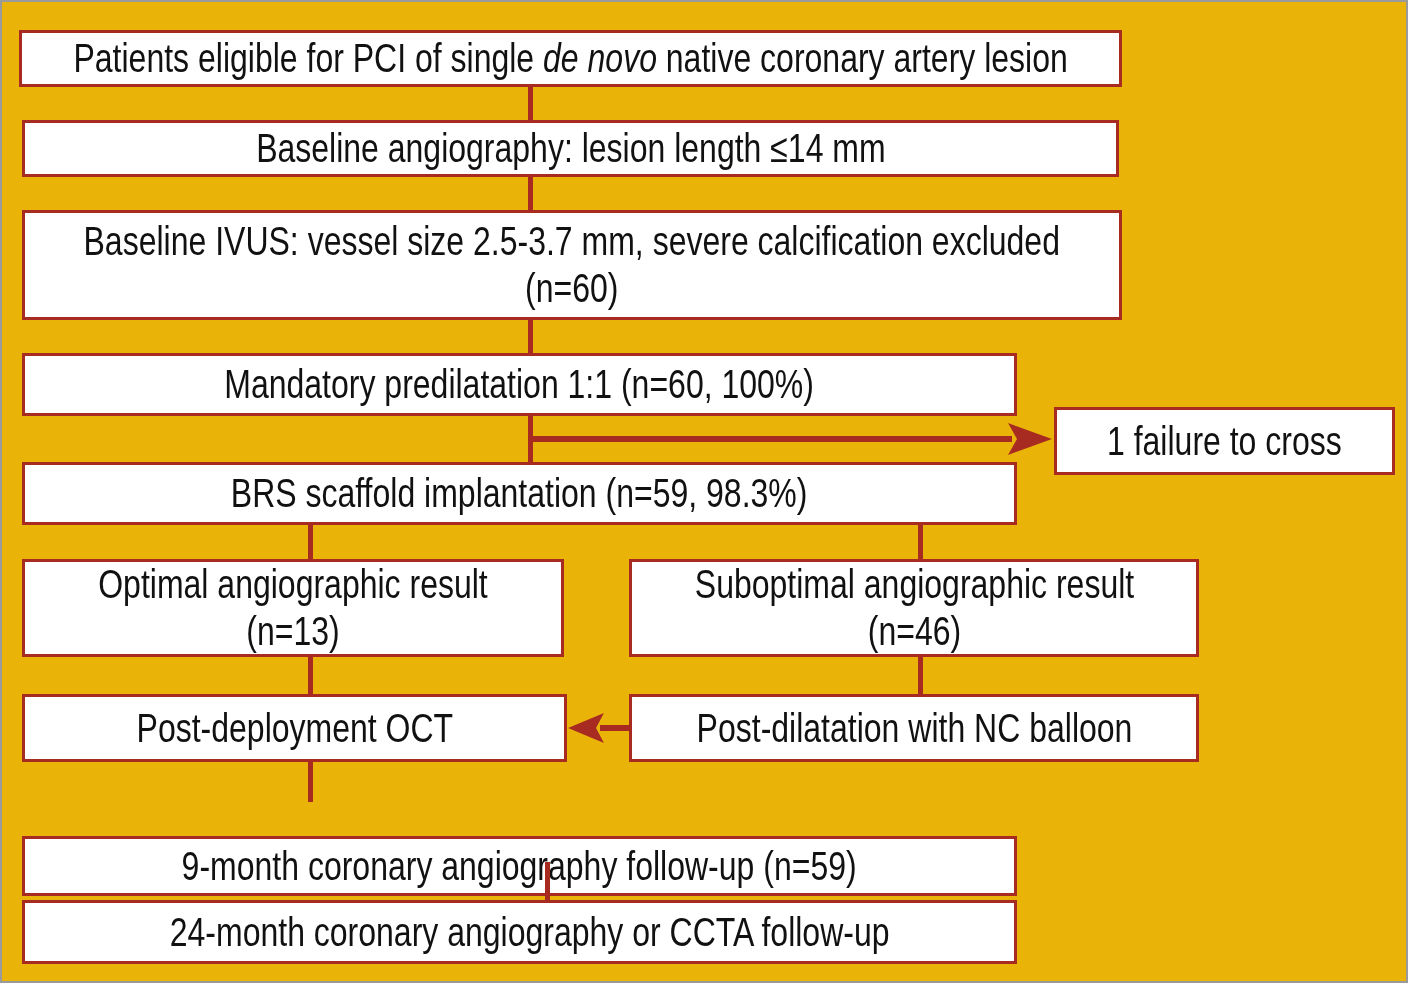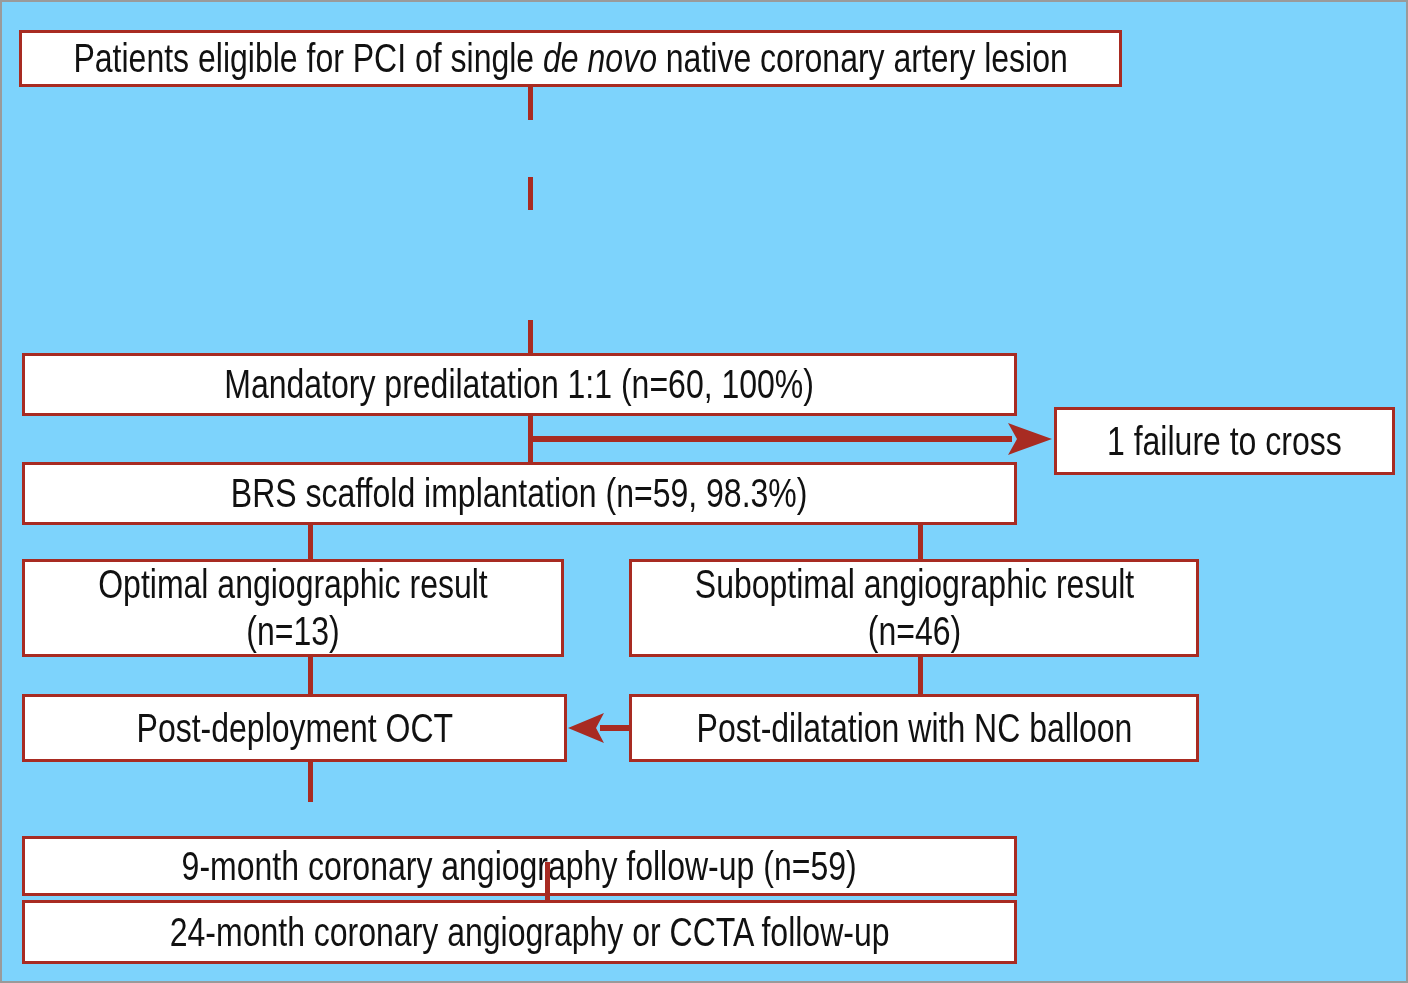--- a/index.html
+++ b/index.html
@@ -7,21 +7,21 @@
     padding: 0;
     background: #ffffff;
     font-family: "Liberation Sans", "DejaVu Sans", sans-serif;
   }
 
   .canvas {
     position: relative;
     width: 1408px;
     height: 983px;
     box-sizing: border-box;
-    background: #7dd3fc;
+    background: #eab308;
     border: 2px solid #9a9a9a;
     overflow: hidden;
   }
 
   
   .node {
     position: absolute;
     box-sizing: border-box;
     background: #ffffff;
     border: 3px solid #a82b22;
@@ -83,21 +83,30 @@
 </style>
 </head>
 <body>
 
 <div class="canvas">
 
   <div class="node" id="n-eligible">
     <div class="txt"><span>Patients eligible for PCI of single </span><span class="ital">de novo</span><span> native coronary artery lesion</span></div>
   </div>
 
+  <div class="node" id="n-baseline-angio">
+    <div class="txt">Baseline angiography: lesion length ≤14 mm</div>
+  </div>
 
+  <div class="node" id="n-baseline-ivus">
+    <div class="txt">
+      <div>Baseline IVUS: vessel size 2.5-3.7 mm, severe calcification excluded</div>
+      <div>(n=60)</div>
+    </div>
+  </div>
 
   <div class="node" id="n-predilatation">
     <div class="txt">Mandatory predilatation 1:1 (n=60, 100%)</div>
   </div>
 
   <div class="node" id="n-failure">
     <div class="txt">1 failure to cross</div>
   </div>
 
   <div class="node" id="n-brs">

